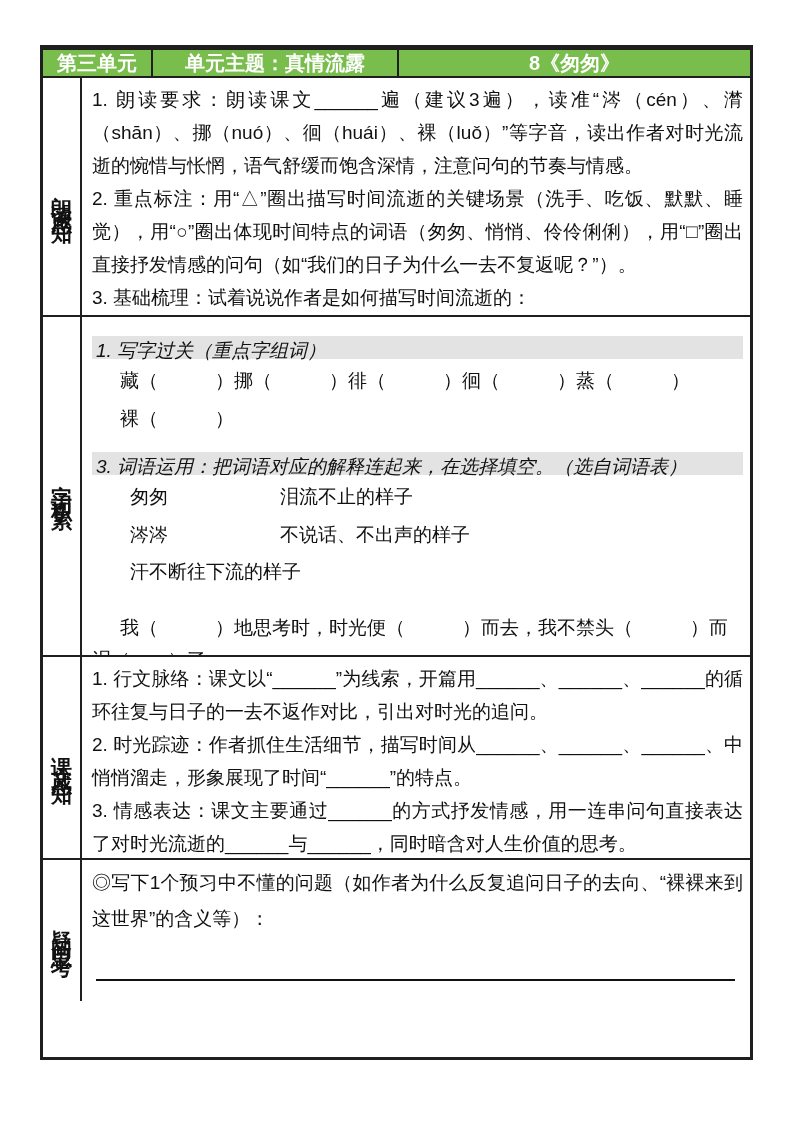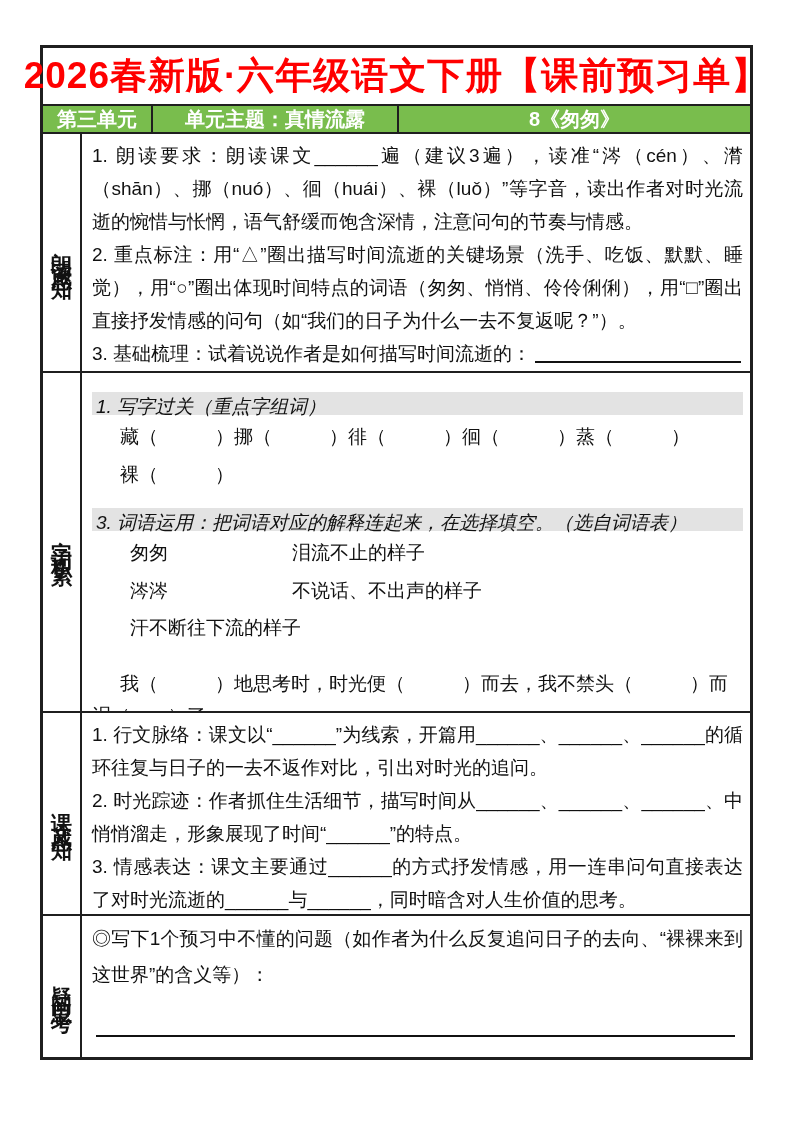--- a/index.html
+++ b/index.html
@@ -40,42 +40,41 @@
     width:39px;border-right:2px solid var(--border_dark);
     display:flex;align-items:center;justify-content:center;
     font-weight:700;font-size:21px;
     writing-mode:vertical-rl;text-orientation:upright;letter-spacing:9px;
   }
   .content{
     flex:1;padding:5px 7px 0 10px;font-size:19px;line-height:33px;
     overflow:hidden;
   }
   .content p{text-align:justify;}
-  .tail-wrap{display:flex;}
+  .tail-wrap{display:flex;flex-direction:column;}
   .tail-wrap .tail-text{white-space:nowrap;}
   .tail-line{flex:1;border-bottom:2px solid #111;margin:0 2px 7px 4px;align-self:flex-end;}
   .bar{
     background:var(--highlight_gray);height:23px;line-height:30px;
     margin:14px 0 3px 0;padding-left:4px;font-style:italic;
   }
   .char-line{padding-left:28px;line-height:38px;}
   .pairs{margin:3px 0 0 38px;}
-  .pair{display:flex;line-height:37.5px;gap:12px;}
+  .pair{display:flex;line-height:37.5px;}
   .pair .w{width:150px;}
   .fill-sent{margin-top:21px;line-height:32px;}
   .fill-sent .l1{text-indent:28px;}
   .prompt{line-height:36px;text-align:justify;}
   .write-line{height:44px;border-bottom:2px solid #111;margin:0 8px 0 4px;}
 </style>
 </head>
 <body>
 
 <div class="frame">
 
-  <div class="title-row">2026春新版·六年级语文下册【课前预习单】</div>
 
   <div class="unit-row">
     <div class="unit-cell c1">第三单元</div>
     <div class="unit-cell c2">单元主题：真情流露</div>
     <div class="unit-cell c3">8《匆匆》</div>
   </div>
 
   <div class="section s1">
     <div class="label">朗读感知</div>
     <div class="content">

